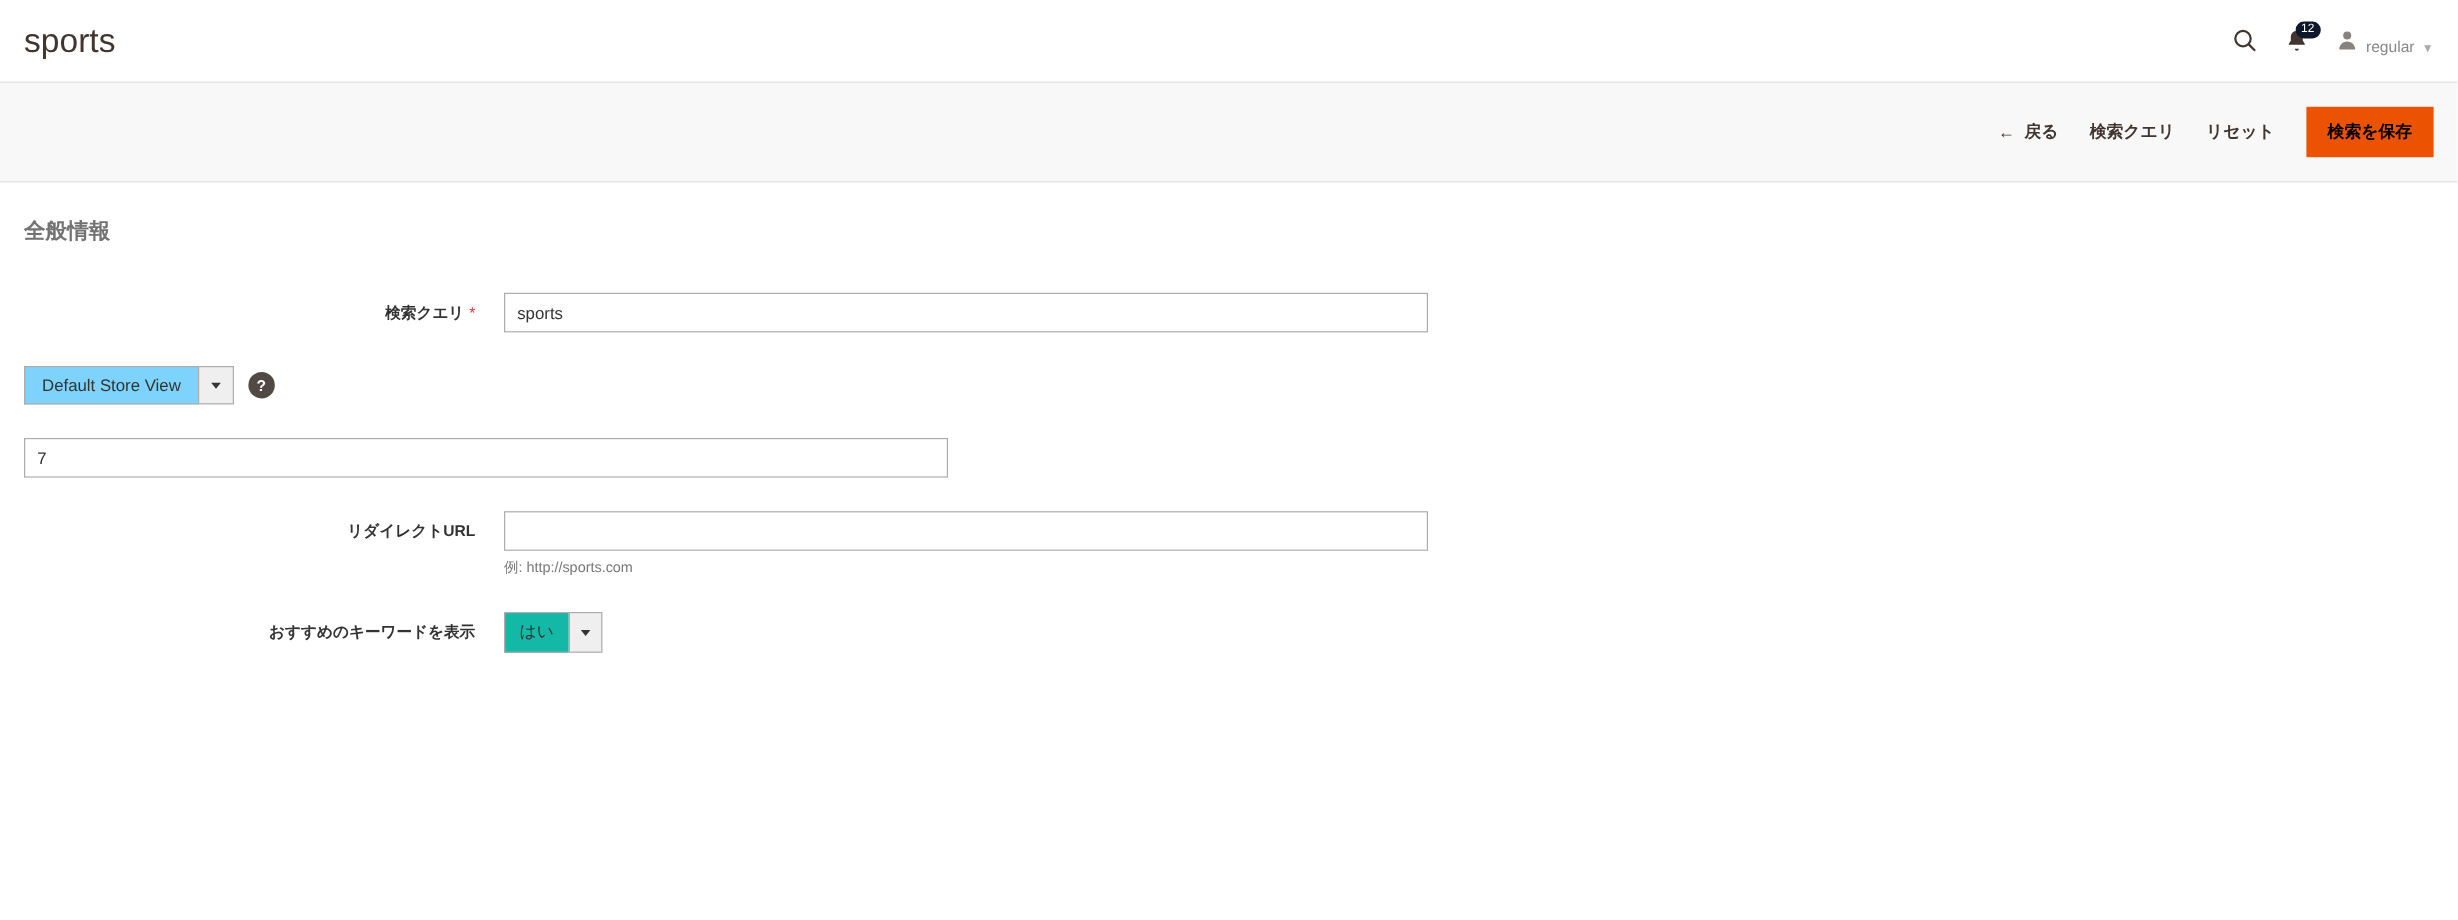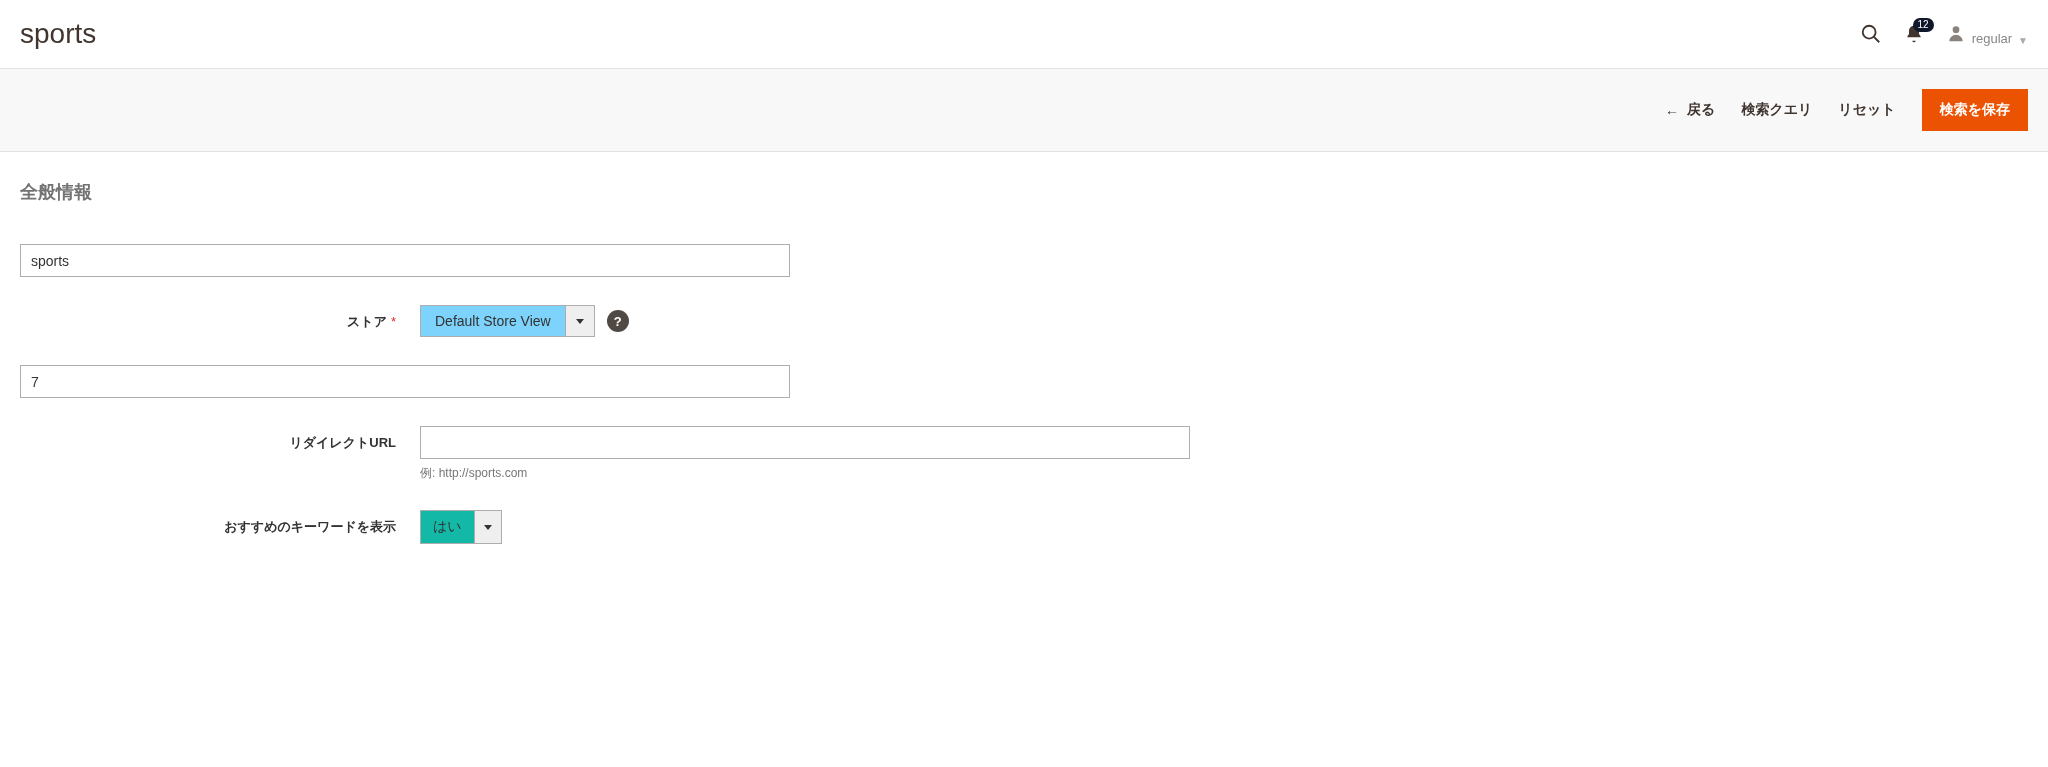--- a/index.html
+++ b/index.html
@@ -11,21 +11,21 @@
 .header-icon { display: inline-flex; align-items: center; justify-content: center; cursor: pointer; color: #41362f; position: relative; }
 .badge { position: absolute; top: -6px; right: -10px; background: #0f172a; color: #fff; font-size: 10px; font-weight: normal; border-radius: 9px; padding: 1px 5px; line-height: 1.2; }
 .user-block { display: flex; align-items: flex-end; gap: 6px; cursor: pointer; color: #666; }
 .user-icon { color: #8a837d; }
 .username { font-size: 13px; color: #888; }
 .caret-down { font-size: 10px; color: #aaa; }
 
 .actionbar { background: #f8f8f8; border-top: 1px solid #e3e3e3; border-bottom: 1px solid #e3e3e3; padding: 20px 20px; display: flex; justify-content: flex-end; align-items: center; gap: 26px; }
 .action-link { color: #41362f; font-weight: 600; font-size: 14px; cursor: pointer; display: inline-flex; align-items: center; gap: 8px; }
 .action-link .arrow { font-size: 14px; }
-.btn-primary { background: #eb5202; color: #ffffff; border: none; padding: 12px 18px; font-size: 14px; font-weight: 600; cursor: pointer; }
+.btn-primary { background: #eb5202; color: #000000; border: none; padding: 12px 18px; font-size: 14px; font-weight: 600; cursor: pointer; }
 
 .content { padding: 28px 20px; }
 .section-title { font-size: 18px; font-weight: 700; color: #737373; margin-bottom: 40px; }
 
 .form-row { display: flex; align-items: flex-start; margin-bottom: 28px; }
 .form-label-cell { width: 400px; text-align: right; padding-right: 24px; padding-top: 8px; font-size: 13px; font-weight: 600; color: #333; }
 .req-star { color: #e02b27; margin-left: 4px; font-weight: 400; }
 .form-field-cell { flex: 1; max-width: 770px; }
 .text-input { width: 100%; height: 33px; border: 1px solid #adadad; padding: 0 10px; font-size: 14px; color: #333; }
 .helper-text { font-size: 12px; color: #777; margin-top: 6px; }
@@ -84,29 +84,29 @@
   <span class="action-link">
     <span>リセット</span>
   </span>
   <button class="btn-primary">検索を保存</button>
 </div>
 
 <div class="content">
   <div class="section-title">全般情報</div>
 
   <div class="form-row">
+    <div class="form-label-cell">
+      <span>検索クエリ</span><span class="req-star">*</span>
+    </div>
     <div class="form-field-cell">
       <input type="text" class="text-input" value="sports" style="">
     </div>
   </div>
 
   <div class="form-row">
-    <div class="form-label-cell">
-      <span>ストア</span><span class="req-star">*</span>
-    </div>
     <div class="form-field-cell">
       <div class="store-row">
         <div class="store-select">
           <span class="store-text">Default Store View</span>
           <span class="store-btn"></span>
         </div>
         <span class="help-icon">?</span>
       </div>
     </div>
   </div>

